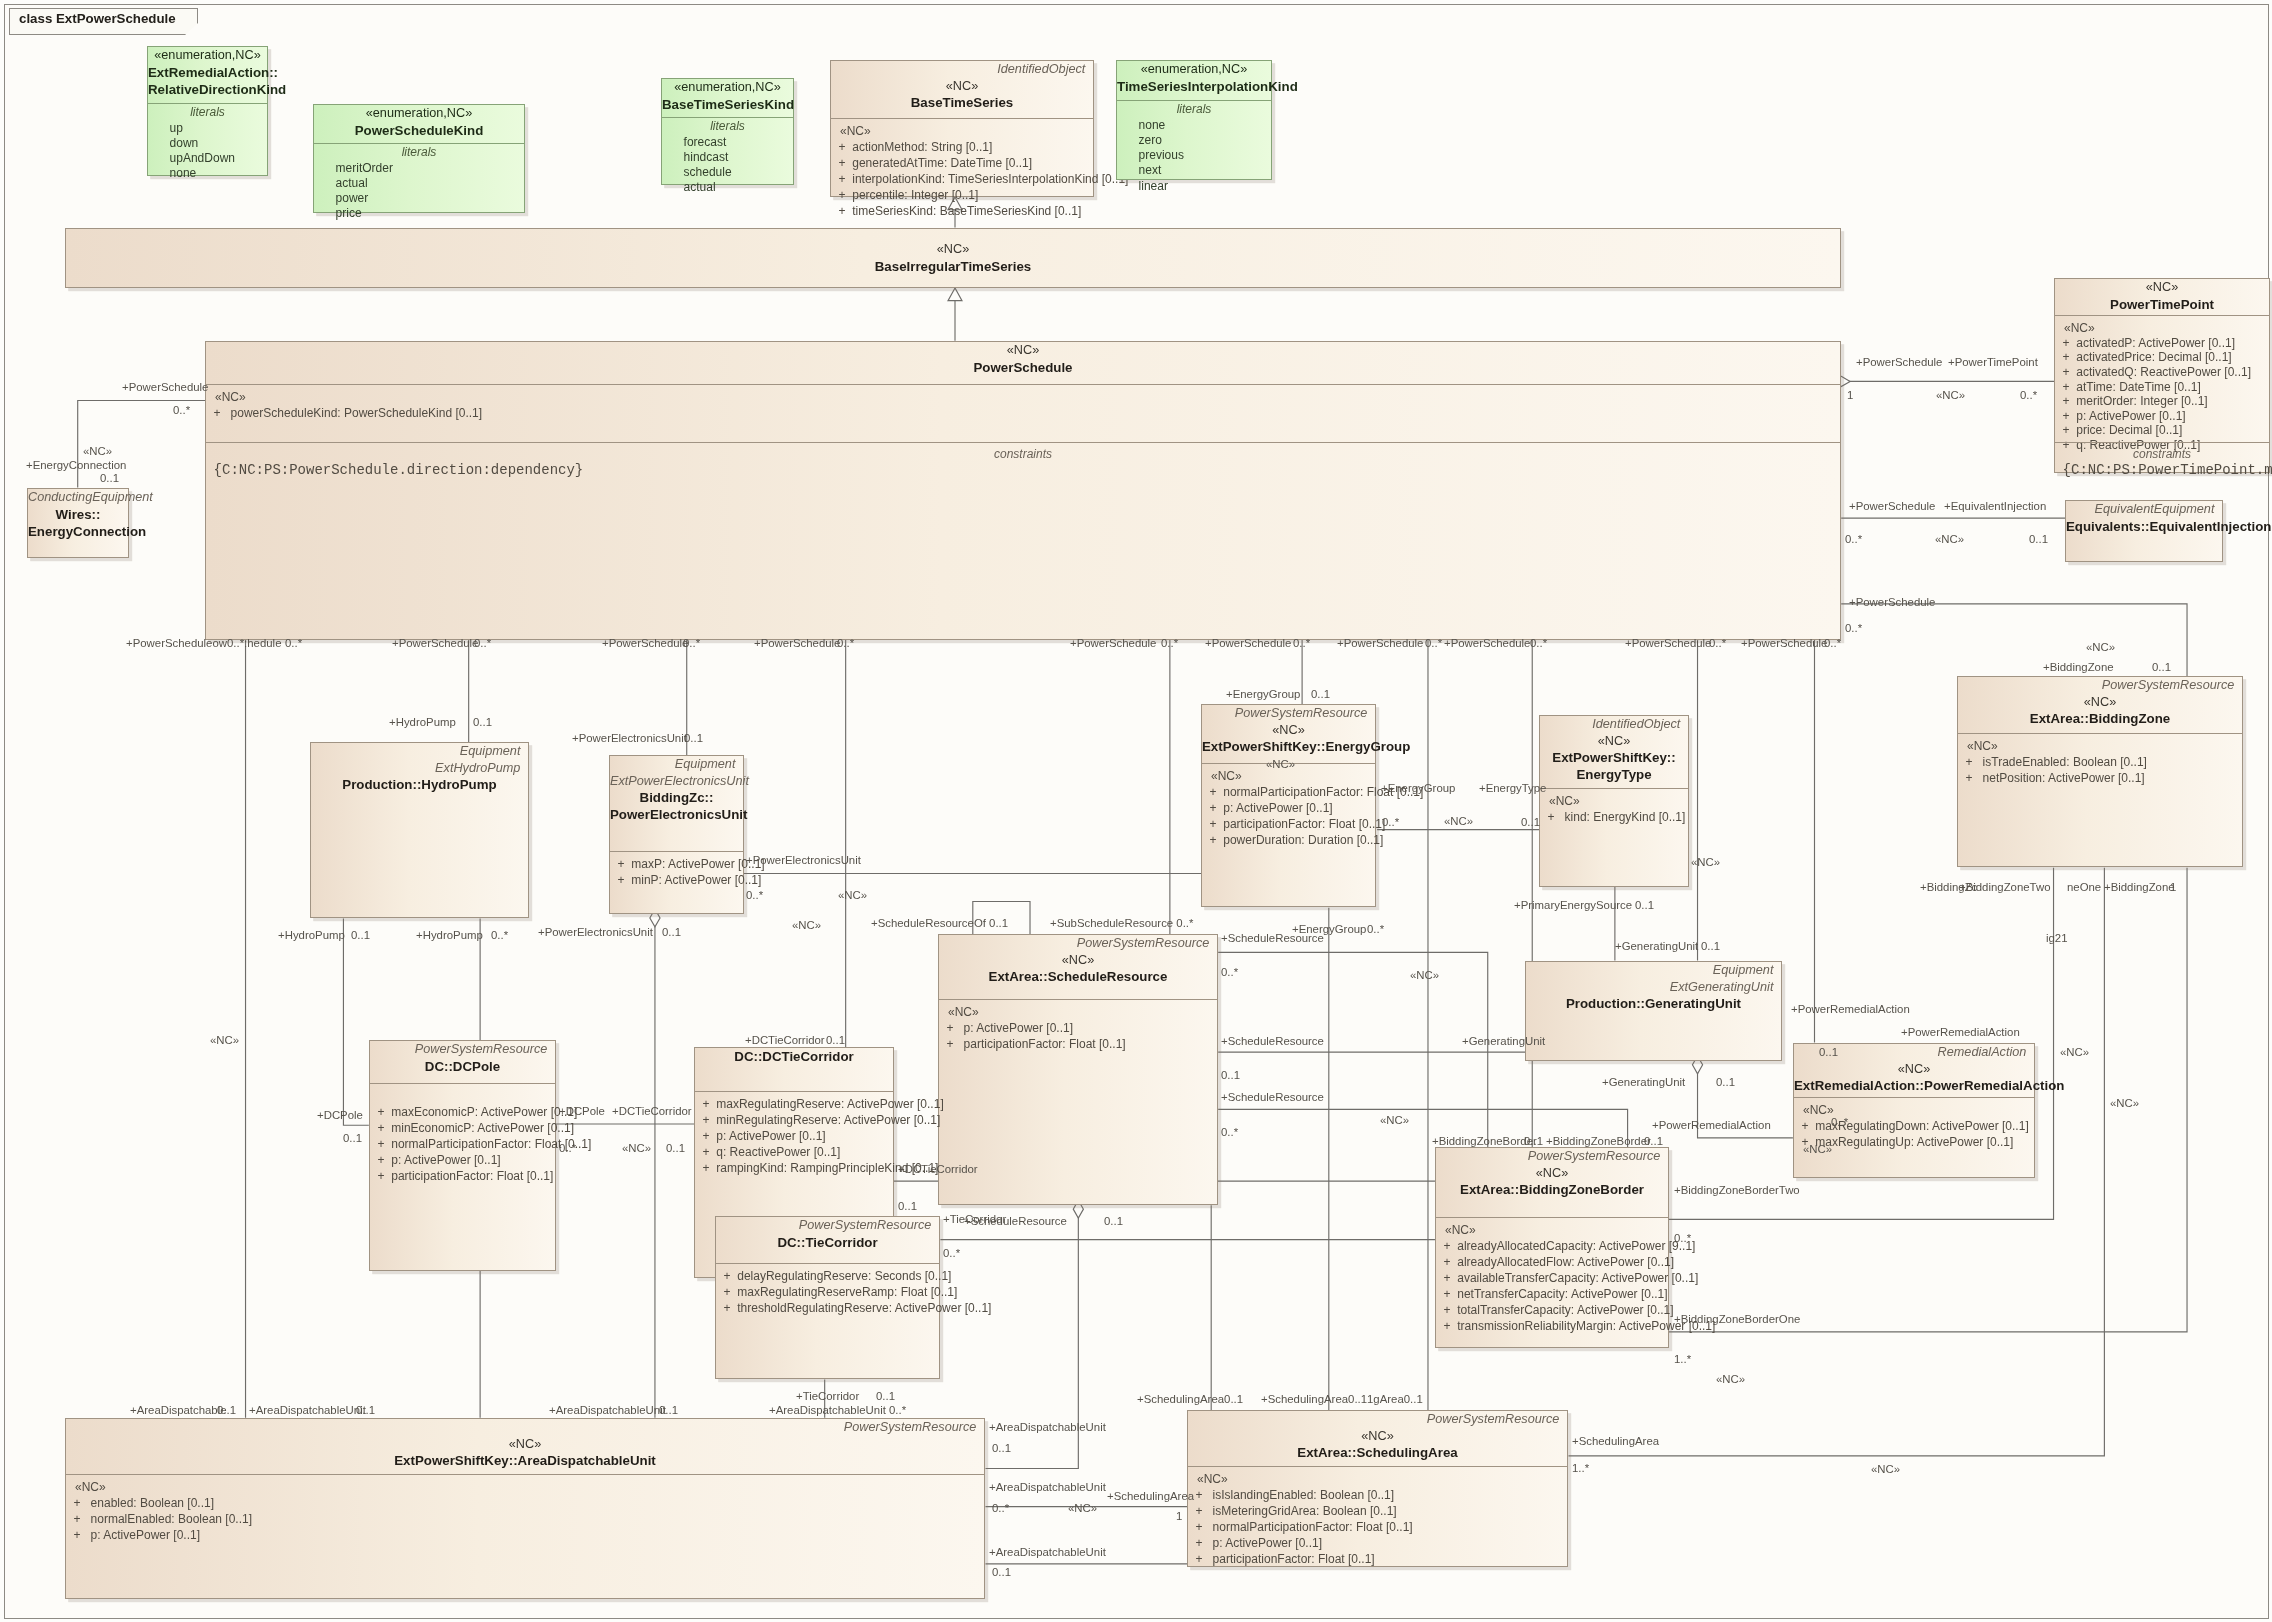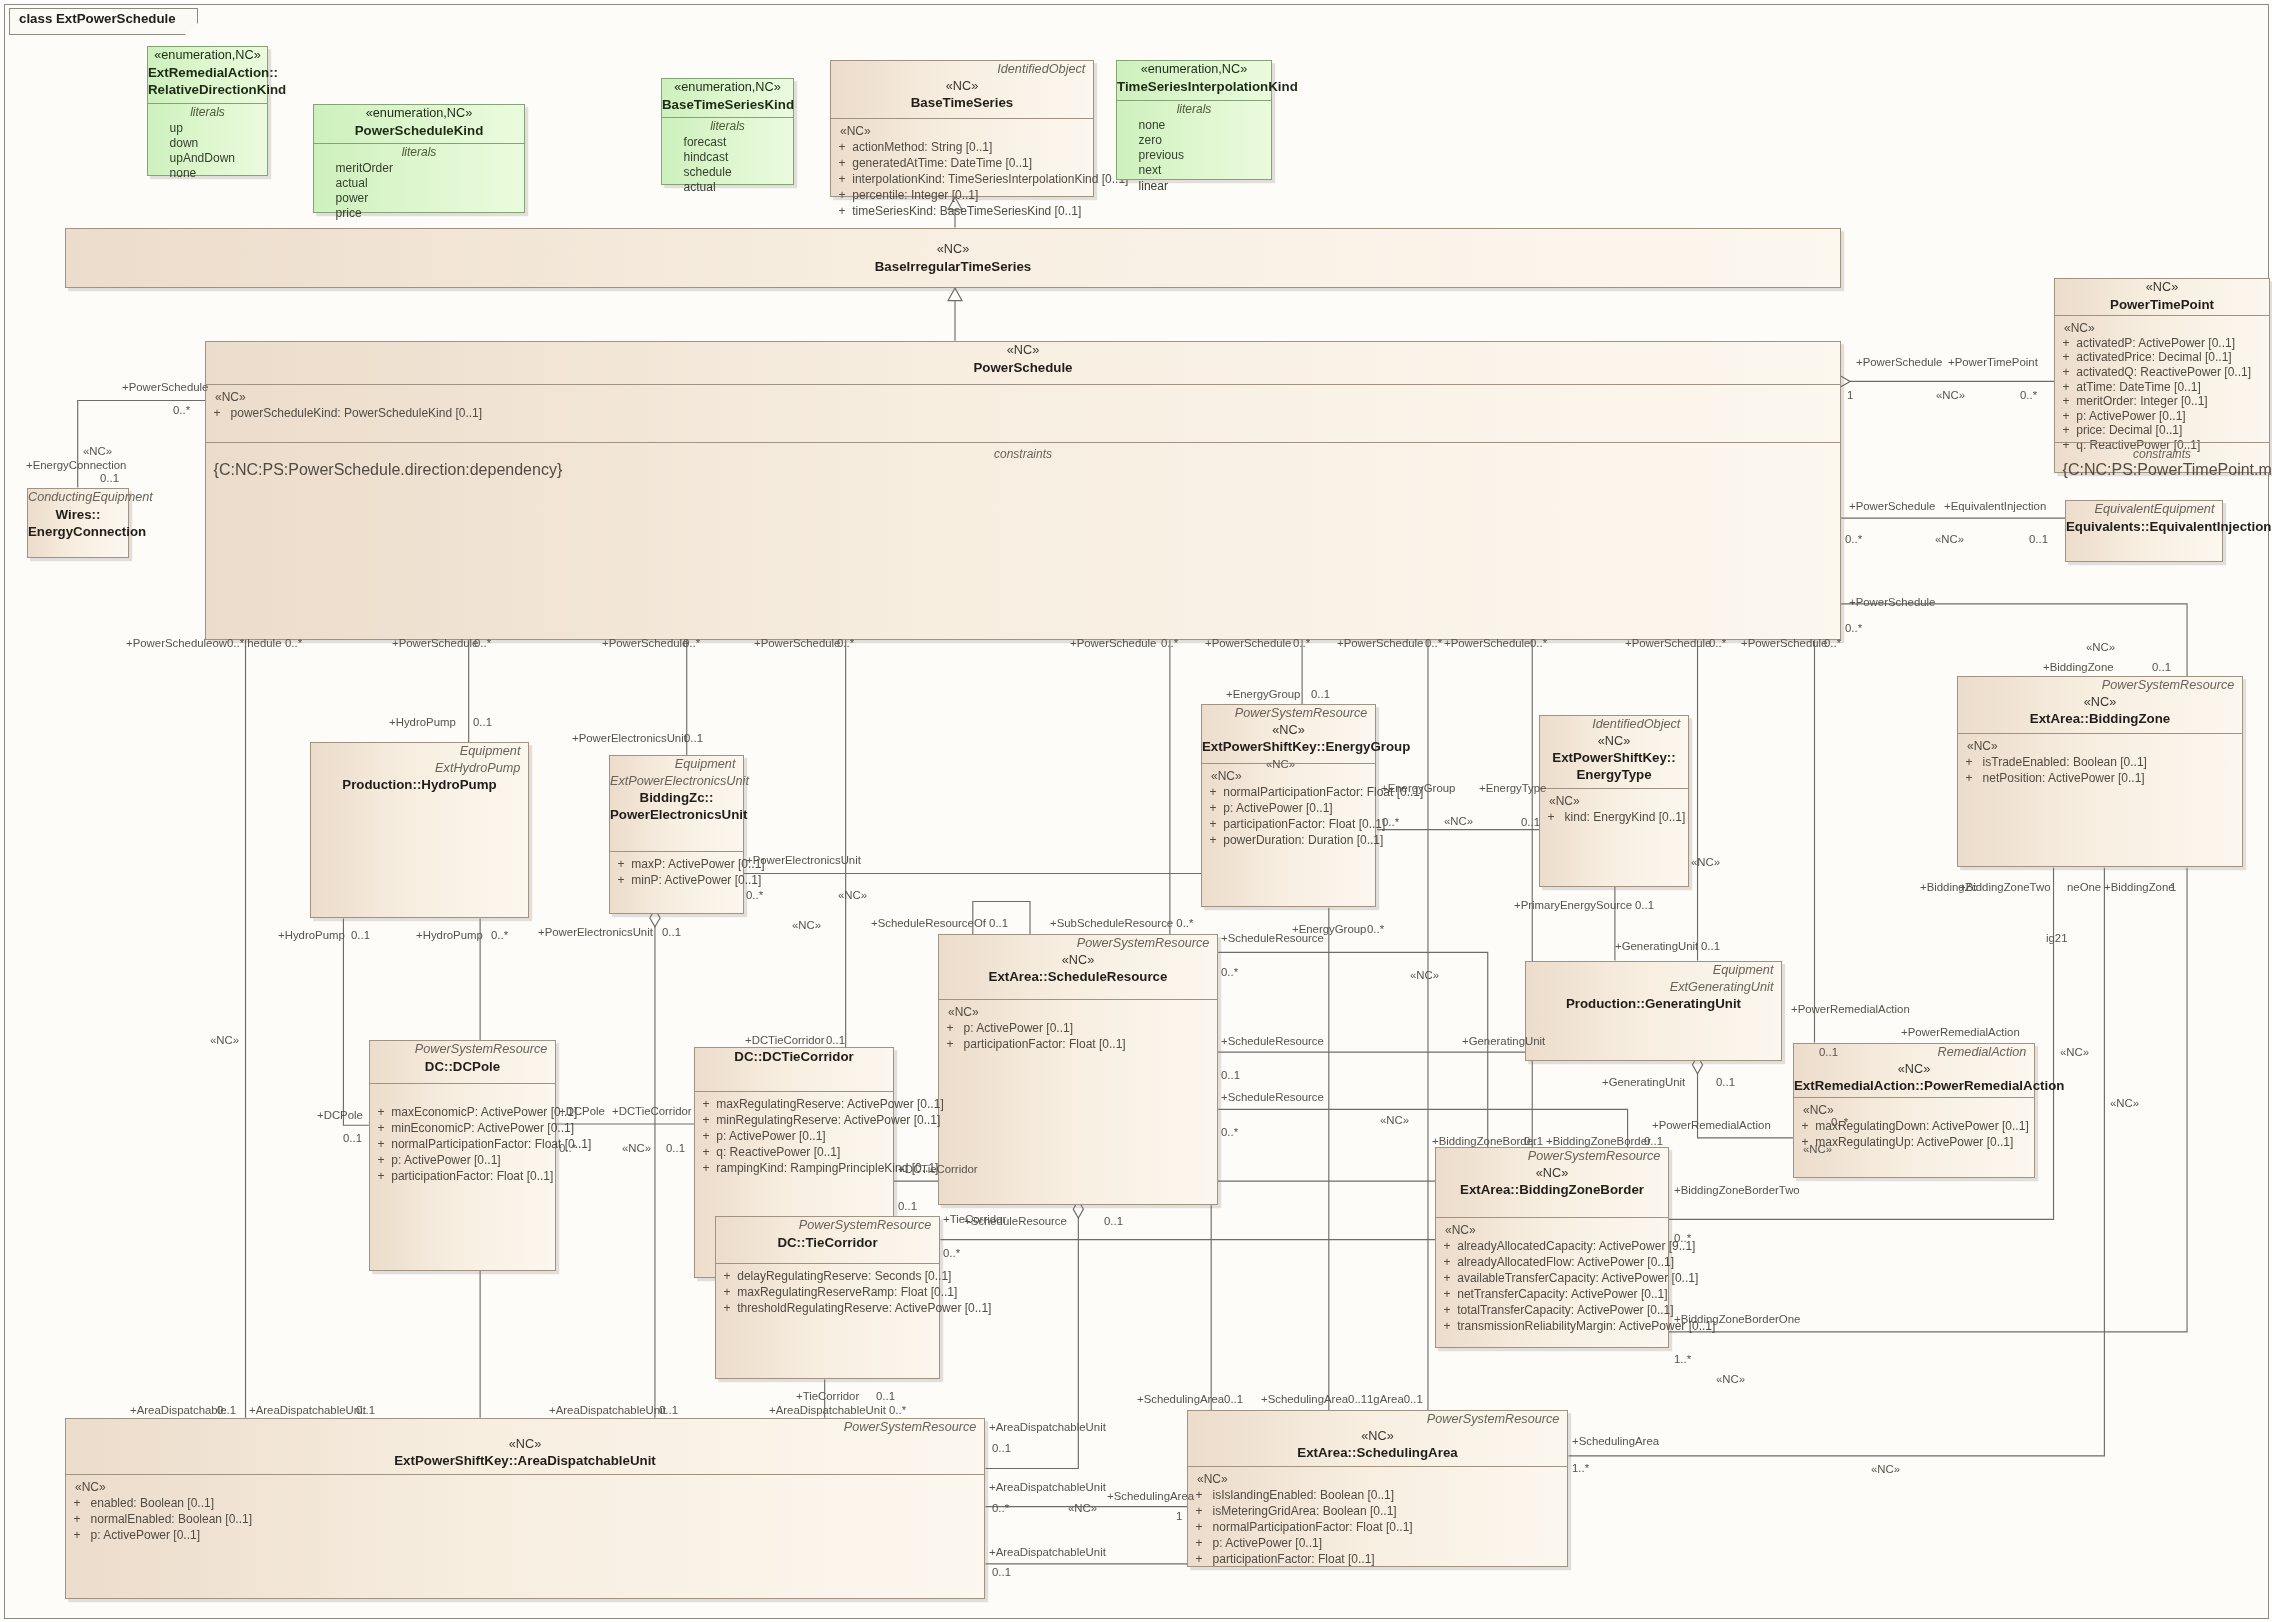--- a/index.html
+++ b/index.html
@@ -18,21 +18,21 @@
   .stereo{text-align:center;font-size:12.7px;line-height:16.5px;color:#3a362f;}
   .cname{text-align:center;font-size:13.3px;line-height:17px;font-weight:bold;color:#211d18;}
   .enum .stereo,.enum .cname{color:#1d2b16;}
   .sect{position:absolute;left:0;width:100%;box-sizing:border-box;border-top:1.3px solid #a09383;}
   .enum .sect{border-top:1.3px solid #86a377;}
   .attr-row{font-size:12px;line-height:16px;padding-left:7.6px;white-space:pre;color:#514b42;}
   .nc-row{font-size:12px;line-height:16px;padding-left:9px;color:#514b42;}
   .lit-label,.cons-label{font-style:italic;text-align:center;font-size:12px;line-height:16.5px;color:#4a5a3a;}
   .cons-label{color:#6a6258;}
   .lit-item{font-size:12px;line-height:15.3px;padding-left:21.6px;color:#33402c;}
-  .cons-text{font-size:16px;line-height:16px;padding-left:7.6px;color:#514b42;}
+  .cons-text{font-size:14px;line-height:16px;padding-left:7.6px;color:#514b42;font-family:Liberation Mono, monospace;}
   .lbl{position:absolute;font-size:11.4px;line-height:12.7px;color:#56524b;white-space:nowrap;z-index:8;}
 </style>
 </head>
 <body>
 
 <div id="page">
   <div id="frame-border"></div>
   <div id="title-tab">
     <span>class ExtPowerSchedule</span>
   </div>

